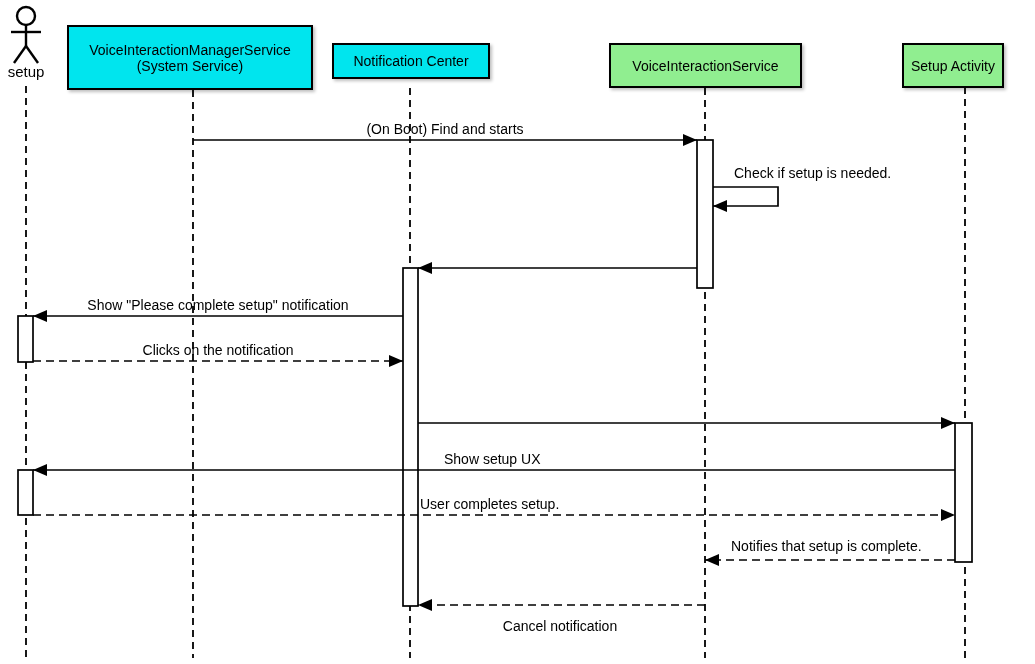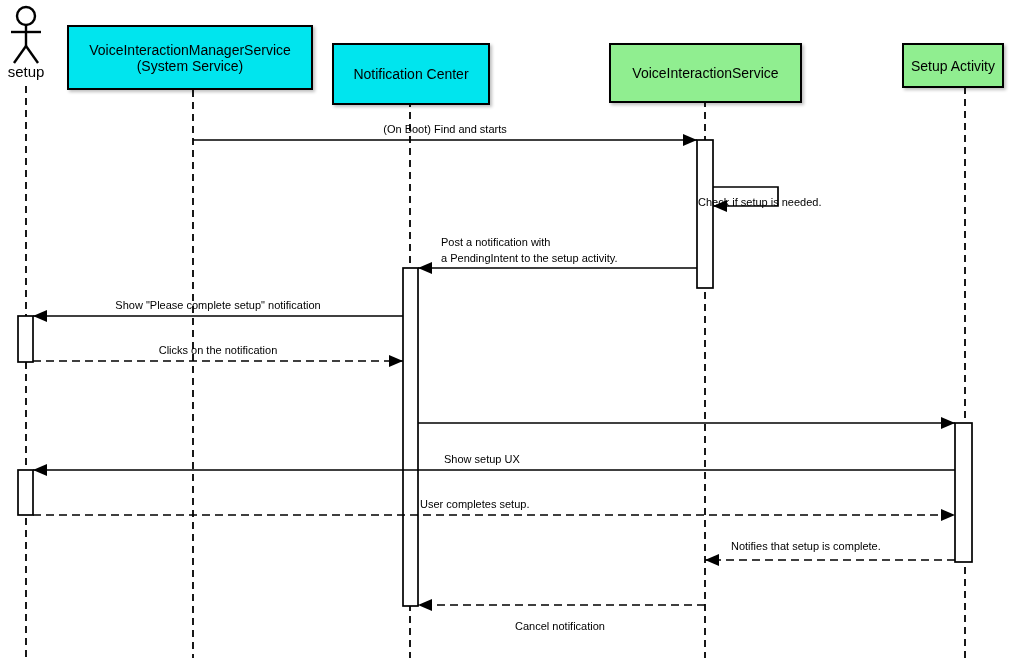--- a/index.html
+++ b/index.html
@@ -8,28 +8,28 @@
     font-family:"Liberation Sans", sans-serif;color:#000;
   }
   #canvas{position:absolute;left:0;top:0;}
   .head{
     position:absolute;border:2px solid #000;box-sizing:border-box;
     display:flex;align-items:center;justify-content:center;text-align:center;
     font-size:14px;line-height:16px;white-space:pre-line;
     box-shadow:2px 2px 3px rgba(0,0,0,0.25);
   }
   #head-vims{left:67px;top:25px;width:246px;height:65px;}
-  #head-nc  {left:332px;top:43px;width:158px;height:62px;}
-  #head-vis {left:609px;top:43px;width:193px;height:60px;}
+  #head-nc  {left:332px;top:43px;width:158px;height:36px;}
+  #head-vis {left:609px;top:43px;width:193px;height:45px;}
   #head-sa  {left:902px;top:43px;width:102px;height:45px;}
-  .msg{position:absolute;font-size:11px;line-height:16px;white-space:pre;}
+  .msg{position:absolute;font-size:14px;line-height:16px;white-space:pre;}
   .ctr{transform:translateX(-50%);}
   #actor-label{position:absolute;left:26px;top:63px;font-size:15px;transform:translateX(-50%);}
   #m1 {left:445px;top:121px;}
-  #m2 {left:698px;top:165px;margin-top:29px;}
+  #m2 {left:734px;top:165px;}
   #m3 {left:441px;top:234px;}
   #m4 {left:218px;top:297px;}
   #m5 {left:218px;top:342px;}
   #m6 {left:553px;top:389px;}
   #m7 {left:444px;top:451px;}
   #m8 {left:420px;top:496px;}
   #m9 {left:731px;top:538px;}
   #m10{left:560px;top:618px;}
 </style>
 </head>
@@ -96,22 +96,20 @@
   <div class="head" id="head-vis" style="background-color: rgb(144, 238, 144);">
     <span>VoiceInteractionService</span>
   </div>
 
   <div class="head" id="head-sa" style="background-color: rgb(144, 238, 144);">
     <span>Setup Activity</span>
   </div>
 
   <div class="msg ctr" id="m1">(On Boot) Find and starts</div>
   <div class="msg" id="m2">Check if setup is needed.</div>
-  <div class="msg" id="m3">Post a notification with
-a PendingIntent to the setup activity.</div>
   <div class="msg ctr" id="m4">Show "Please complete setup" notification</div>
   <div class="msg ctr" id="m5">Clicks on the notification</div>
   <div class="msg" id="m7">Show setup UX</div>
   <div class="msg" id="m8">User completes setup.</div>
   <div class="msg" id="m9">Notifies that setup is complete.</div>
   <div class="msg ctr" id="m10">Cancel notification</div>
 
 </div>
 
 </body></html>

